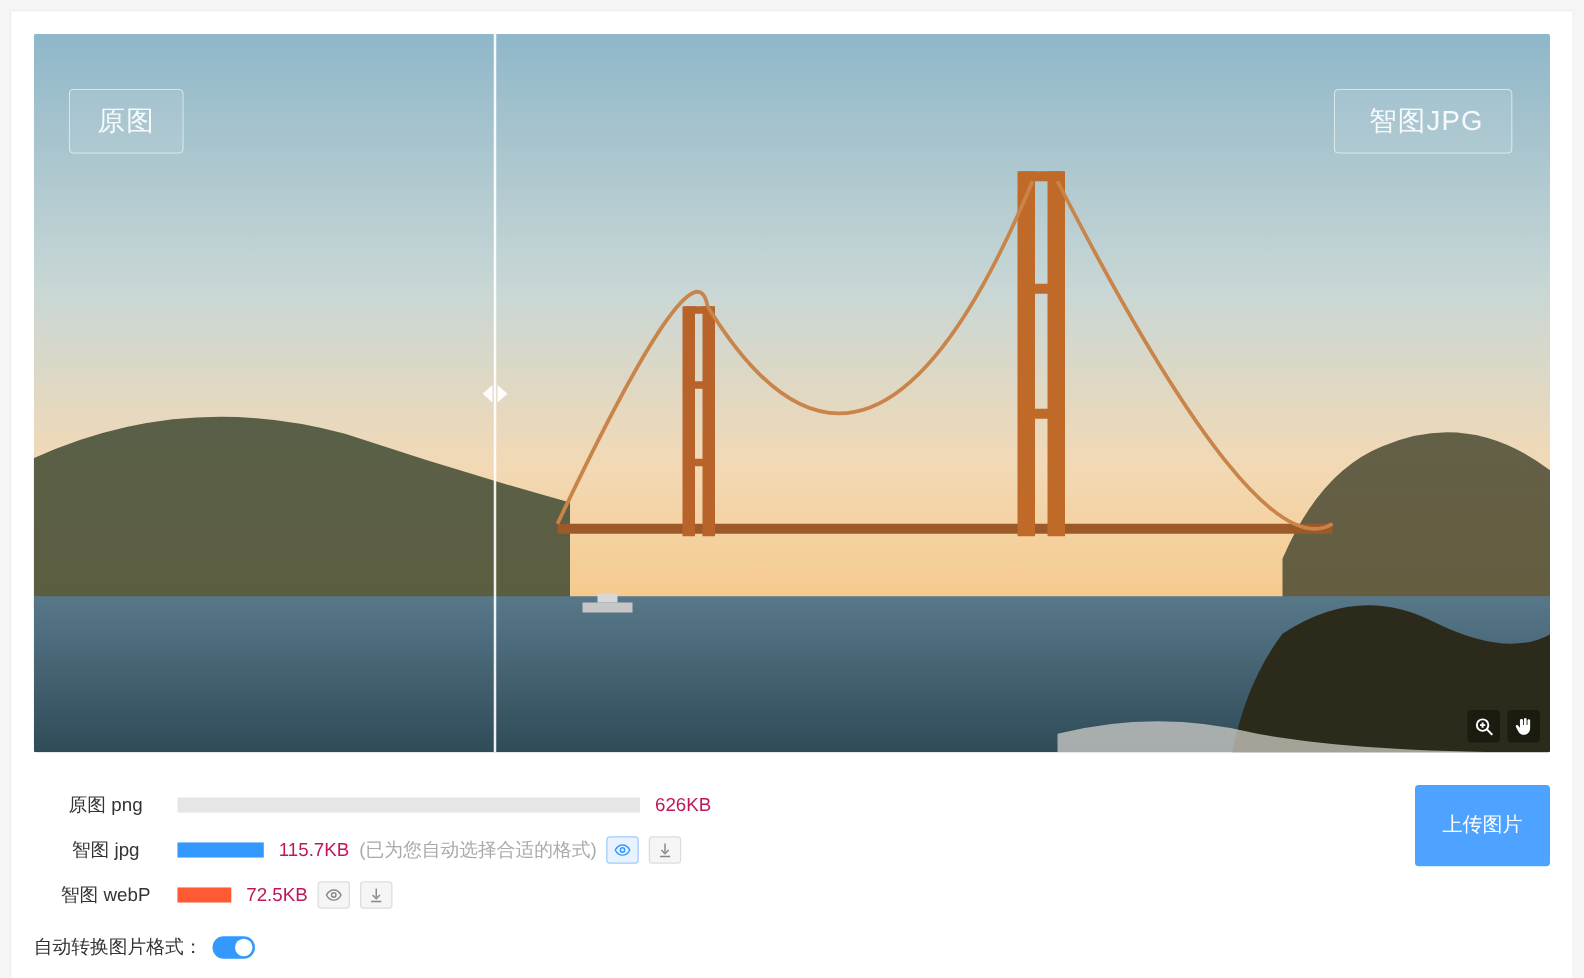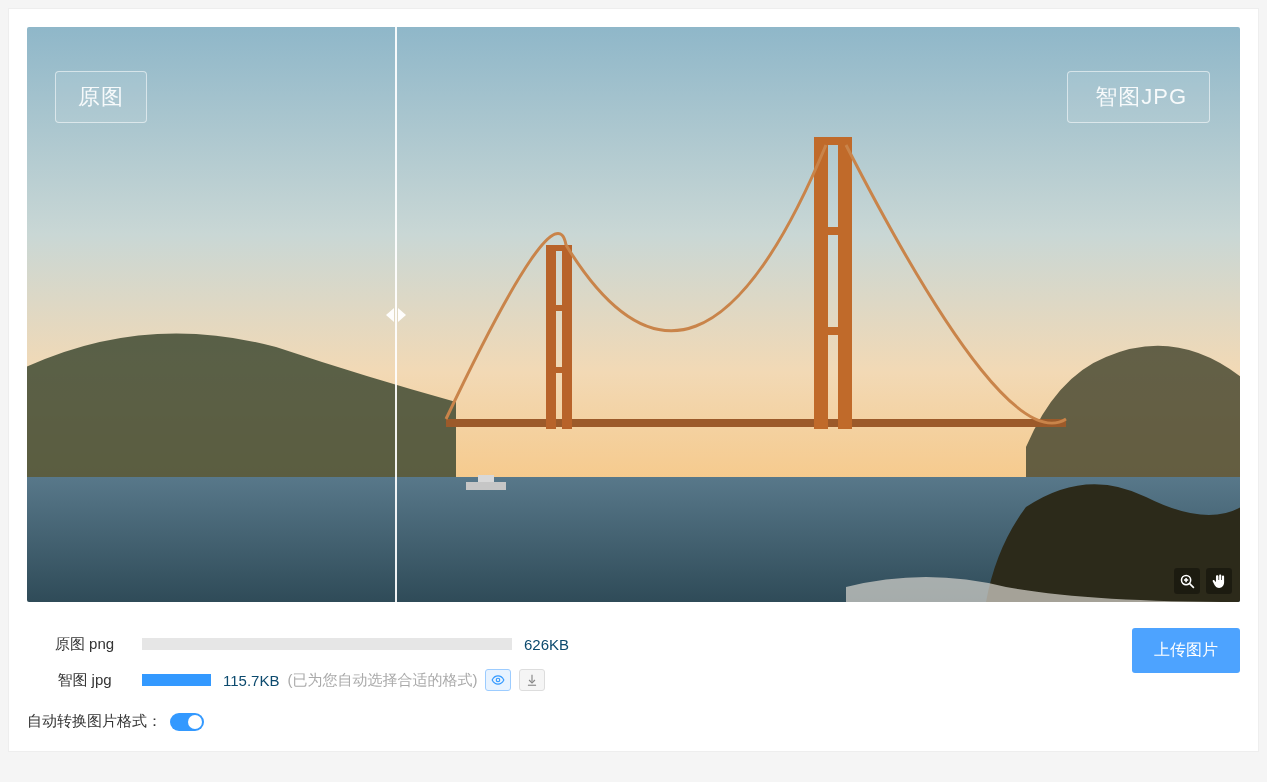--- a/index.html
+++ b/index.html
@@ -107,21 +107,21 @@
     position: relative;
     height: 12px;
     background: #e6e6e6;
   }
   .bar-track.full { width: 370px; }
   .bar-fill {
     position: absolute; left: 0; top: 0; bottom: 0;
   }
   .bar-blue   { background: #3399ff; width: 69px; }
   .bar-orange { background: #ff5a33; width: 43px; }
-  .size-val { margin-left: 12px; color: #0c4a6e; }
+  .size-val { margin-left: 12px; color: #be185d; }
   .hint { color: #aaa; font-size: 15px; margin-left: 8px; }
 
   .mini-btn {
     width: 26px; height: 22px;
     border: 1px solid #ddd;
     border-radius: 3px;
     background: #f5f5f5;
     display: inline-flex; align-items: center; justify-content: center;
     margin-left: 8px;
     color: #888;
@@ -155,21 +155,21 @@
     right: 2px; top: 2px;
     width: 14px; height: 14px;
     background: #fff;
     border-radius: 50%;
   }
 
   .upload-btn {
     background: #4da3ff;
     color: #fff;
     border: none;
-    padding: 12px 22px;
+    padding: 22px 22px;
     font-size: 16px;
     border-radius: 3px;
     cursor: pointer;
     align-self: flex-start;
     margin-top: -2px;
   }
 </style>
 </head>
 <body>
 
@@ -272,20 +272,40 @@
         </span>
         <span class="mini-btn">
           <svg viewBox="0 0 24 24" fill="none" stroke="currentColor" stroke-width="2">
             <path d="M12 3v12"></path>
               <path d="M7 12l5 5 5-5"></path>
               <path d="M5 21h14"></path>
           </svg>
         </span>
       </div>
 
+      <div class="row">
+        <span class="row-label">智图 webP</span>
+        <span class="bar-track" style="width:43px">
+          <span class="bar-fill bar-orange"></span>
+        </span>
+        <span class="size-val">72.5KB</span>
+        <span class="mini-btn">
+          <svg viewBox="0 0 24 24" fill="none" stroke="currentColor" stroke-width="2">
+            <path d="M2 12s3.5-7 10-7 10 7 10 7-3.5 7-10 7S2 12 2 12z"></path>
+              <circle cx="12" cy="12" r="3"></circle>
+          </svg>
+        </span>
+        <span class="mini-btn">
+          <svg viewBox="0 0 24 24" fill="none" stroke="currentColor" stroke-width="2">
+            <path d="M12 3v12"></path>
+              <path d="M7 12l5 5 5-5"></path>
+              <path d="M5 21h14"></path>
+          </svg>
+        </span>
+      </div>
 
       <div class="toggle-line">
         <span>自动转换图片格式：</span>
         <span class="switch"></span>
       </div>
     </div>
 
     <button class="upload-btn">上传图片</button>
   </div>
 </div>

